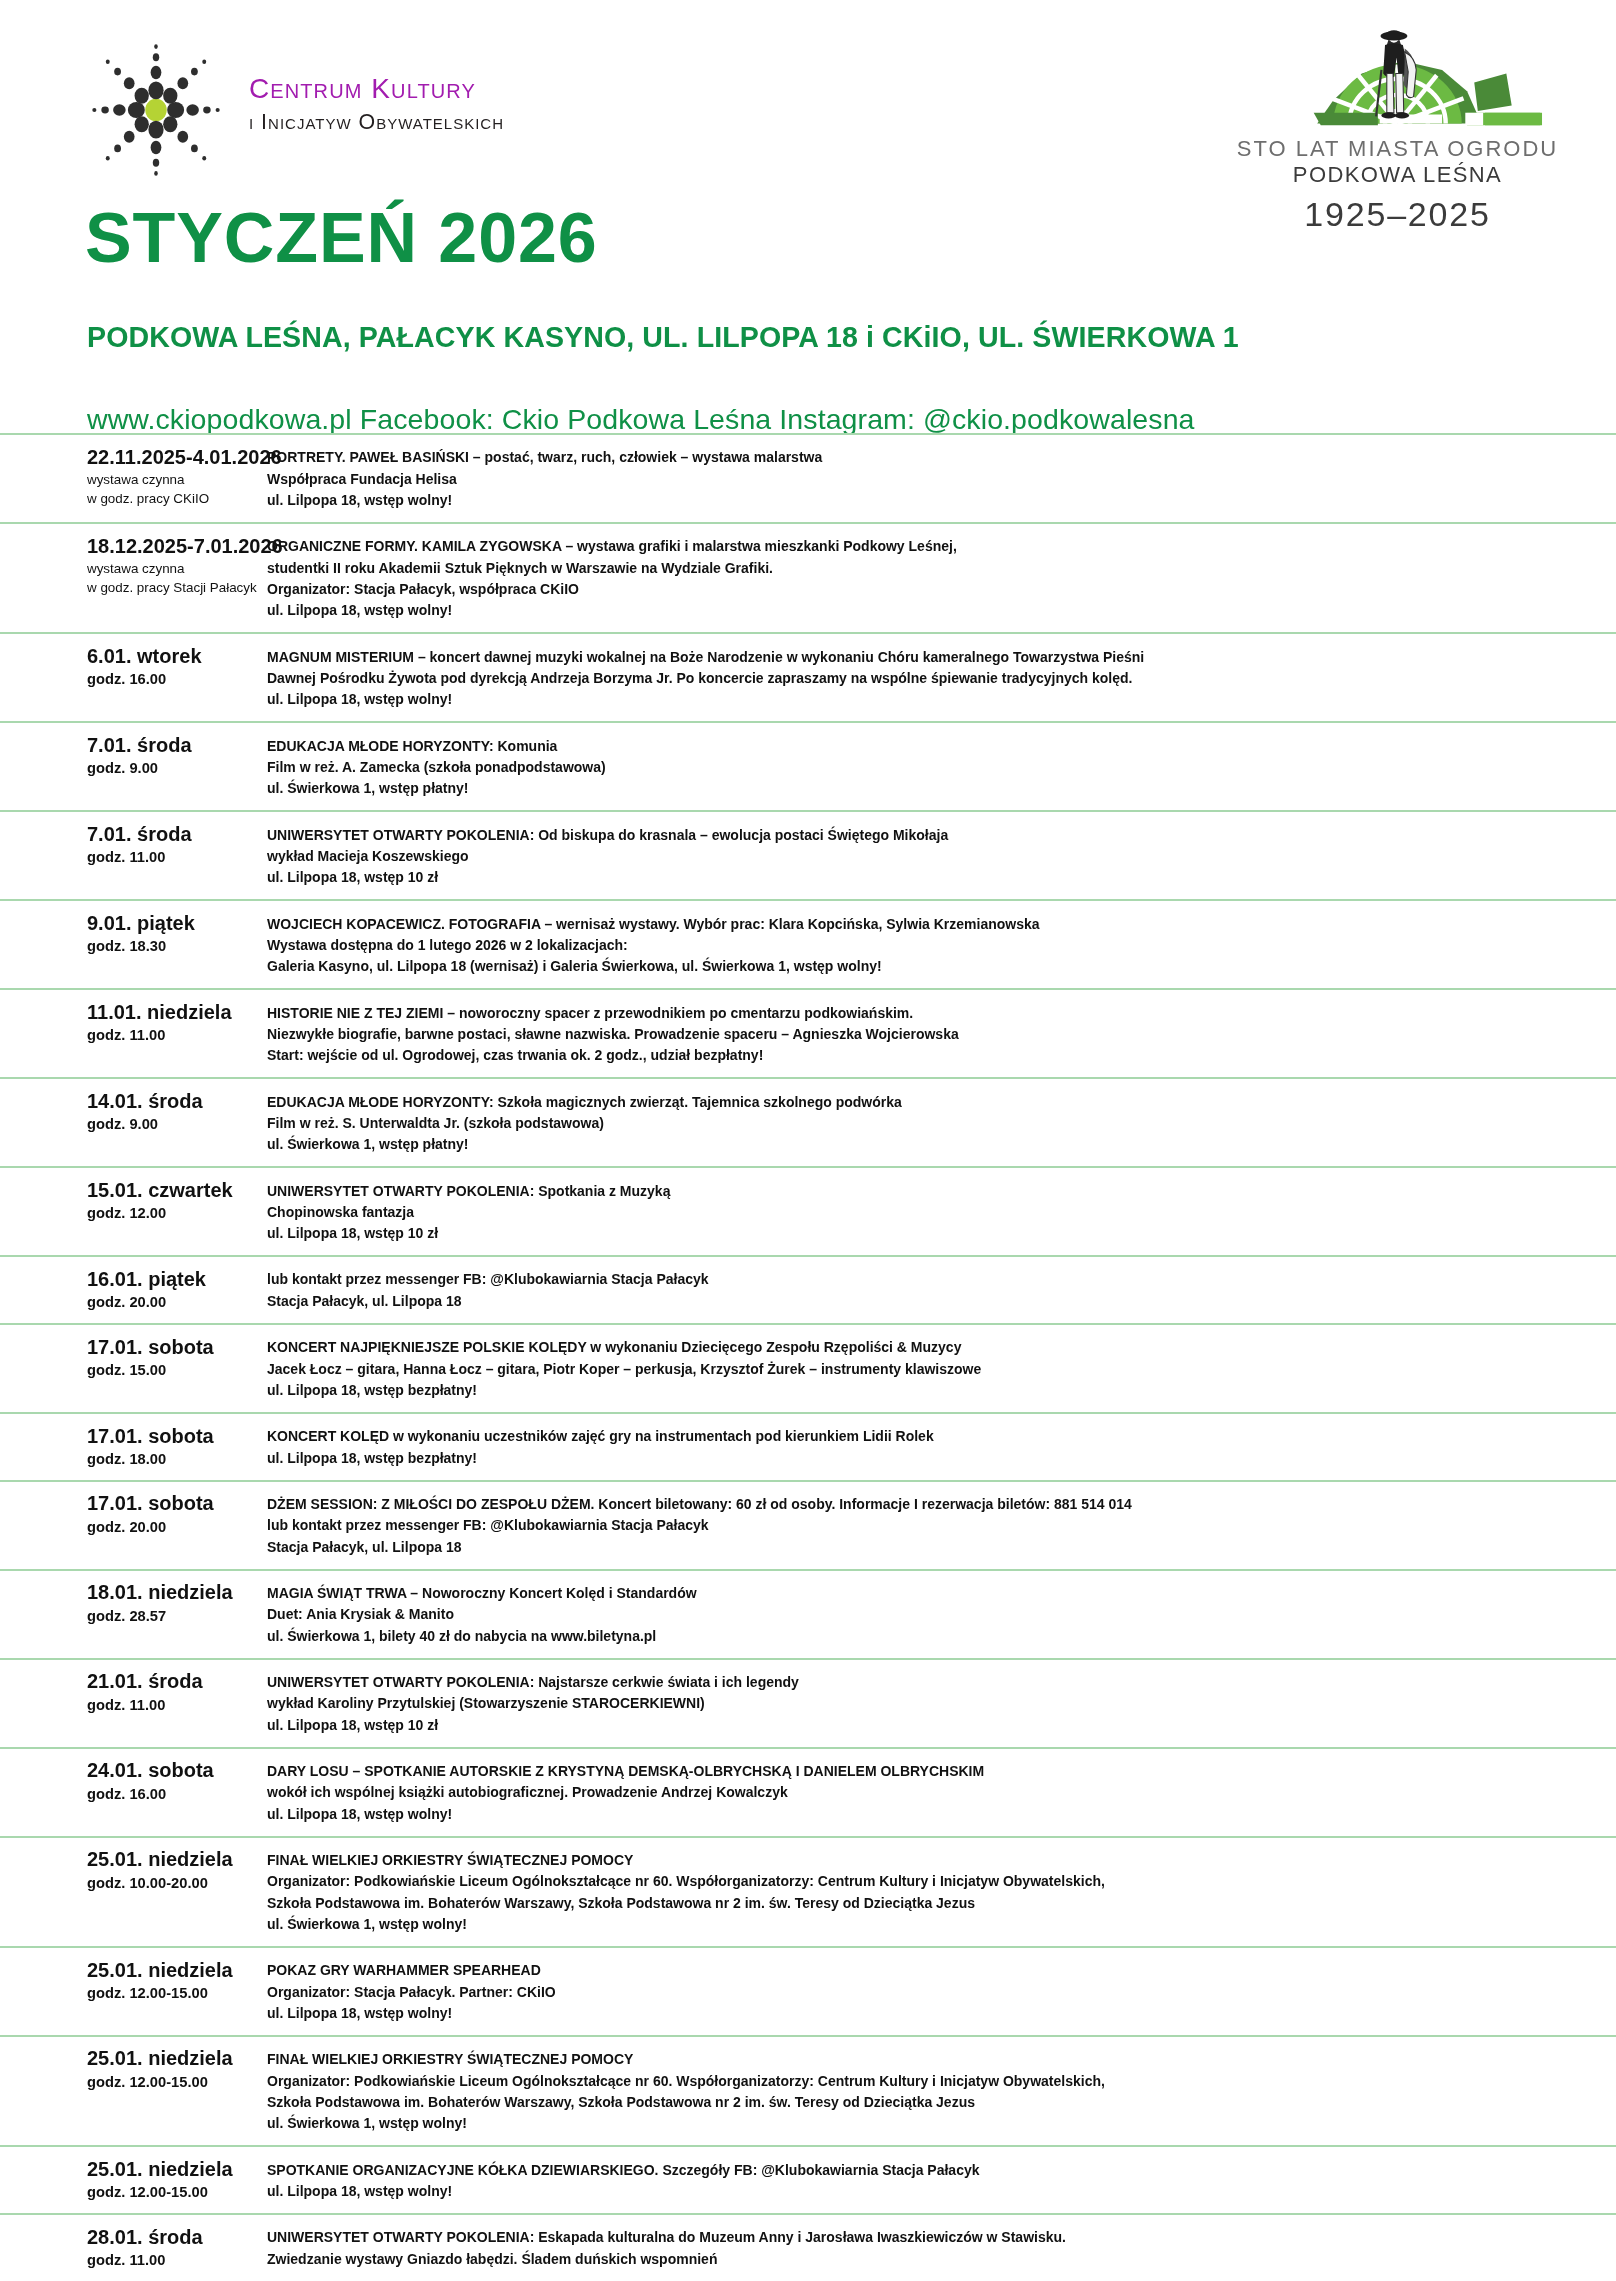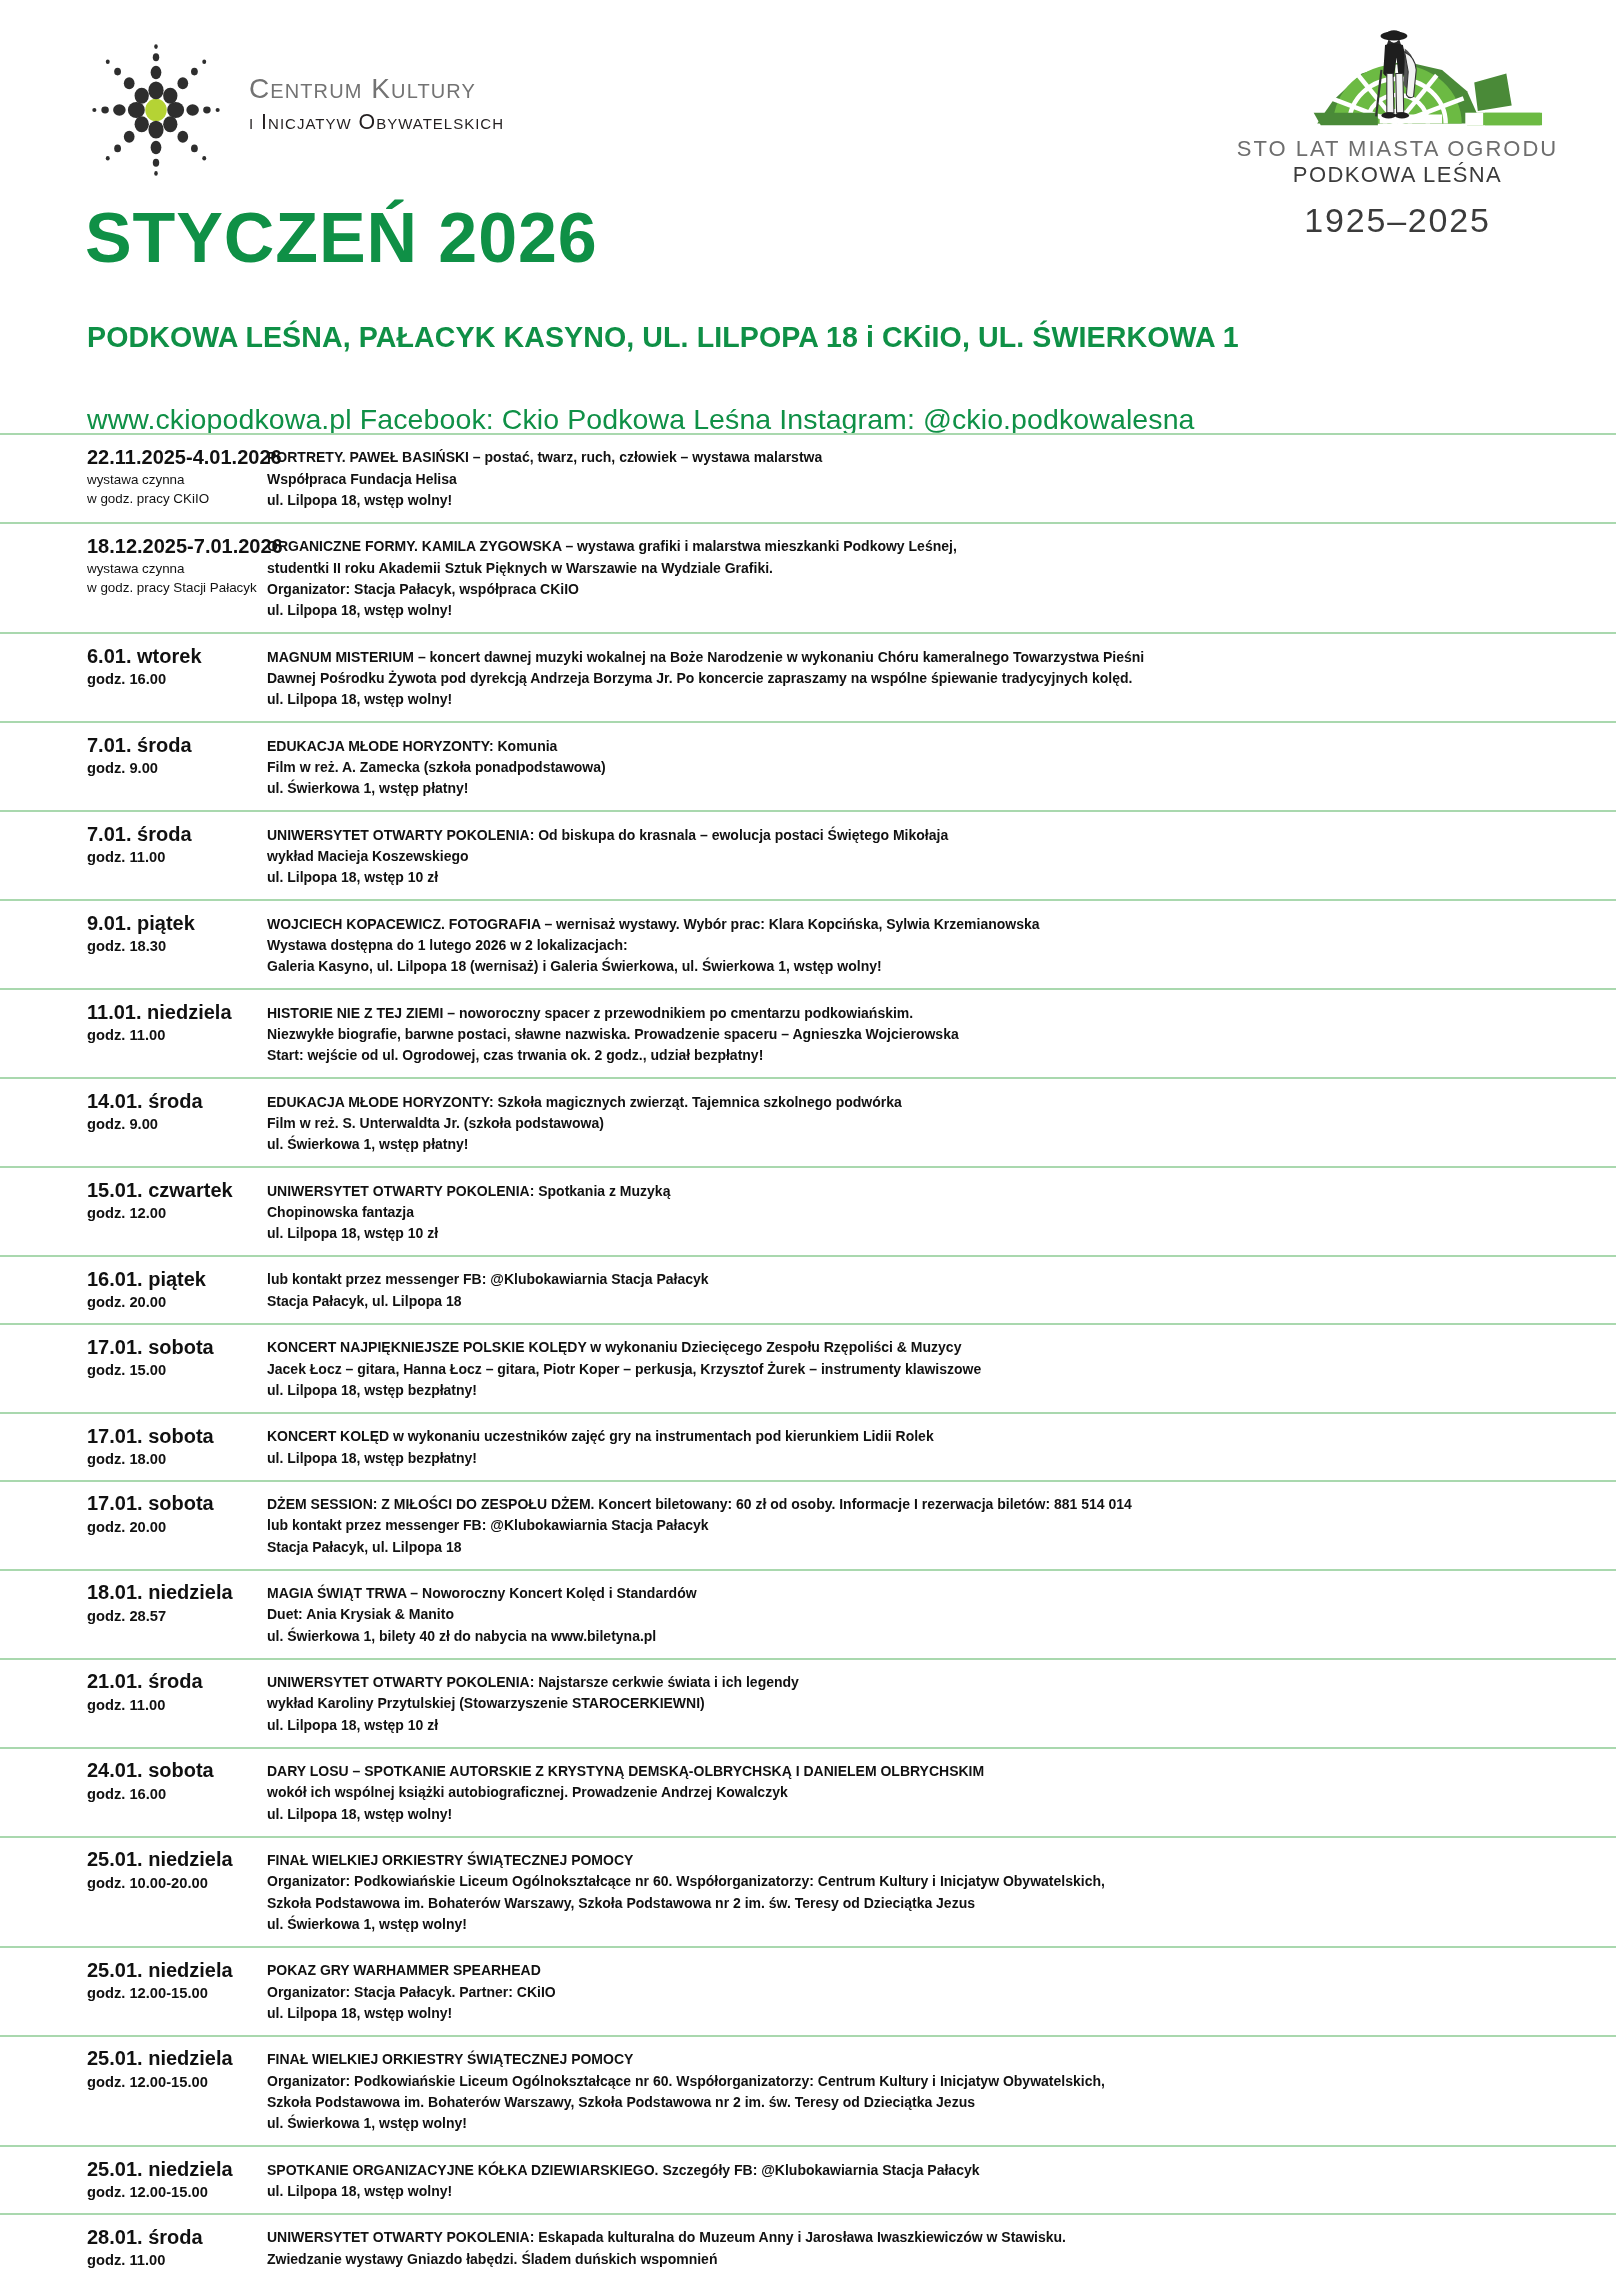--- a/index.html
+++ b/index.html
@@ -38,21 +38,21 @@
     width:134px; height:134px;
   }
   .ckio-text{
     position:absolute;
     left:160px;
     top:30px;
   }
   .ckio-line1{
     font-size:28px;
     letter-spacing:1.1px;
-    color:#737373;
+    color:#a21caf;
     font-weight:400;
     line-height:1.12;
   }
   .ckio-line2{
     font-size:21.4px;
     letter-spacing:1px;
     color:#231f20;
     font-weight:400;
     line-height:1.15;
     margin-top:5.3px;
@@ -85,21 +85,21 @@
     letter-spacing:1.4px;
     color:#3b3b3b;
     line-height:1.1;
     margin-top:1.8px;
   }
   .anniv-l3{
     font-size:34px;
     letter-spacing:1.8px;
     color:#3b3b3b;
     line-height:1.05;
-    margin-top:16px;
+    margin-top:10px;
   }
 
   
   .month-title{
     position:absolute;
     left:85px;
     top:203px;
     font-size:70px;
     font-weight:bold;
     color:#0f9046;

